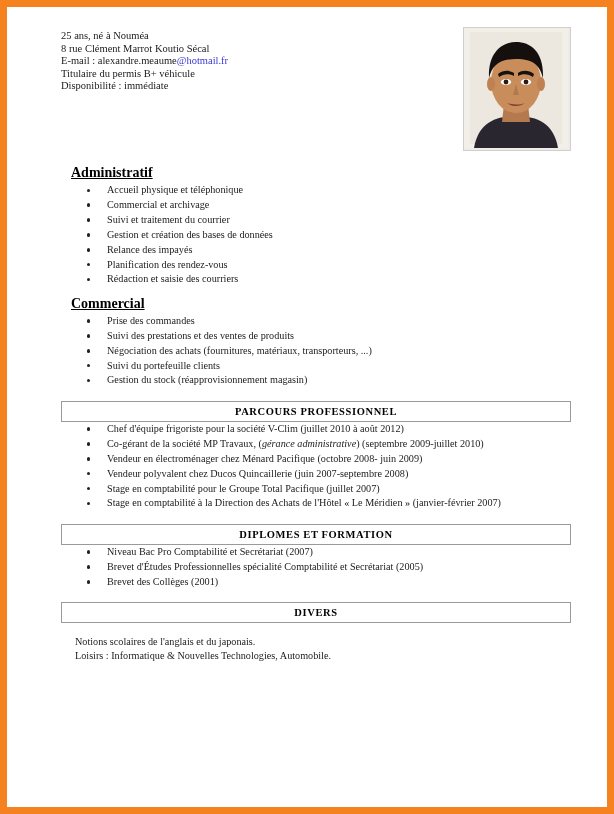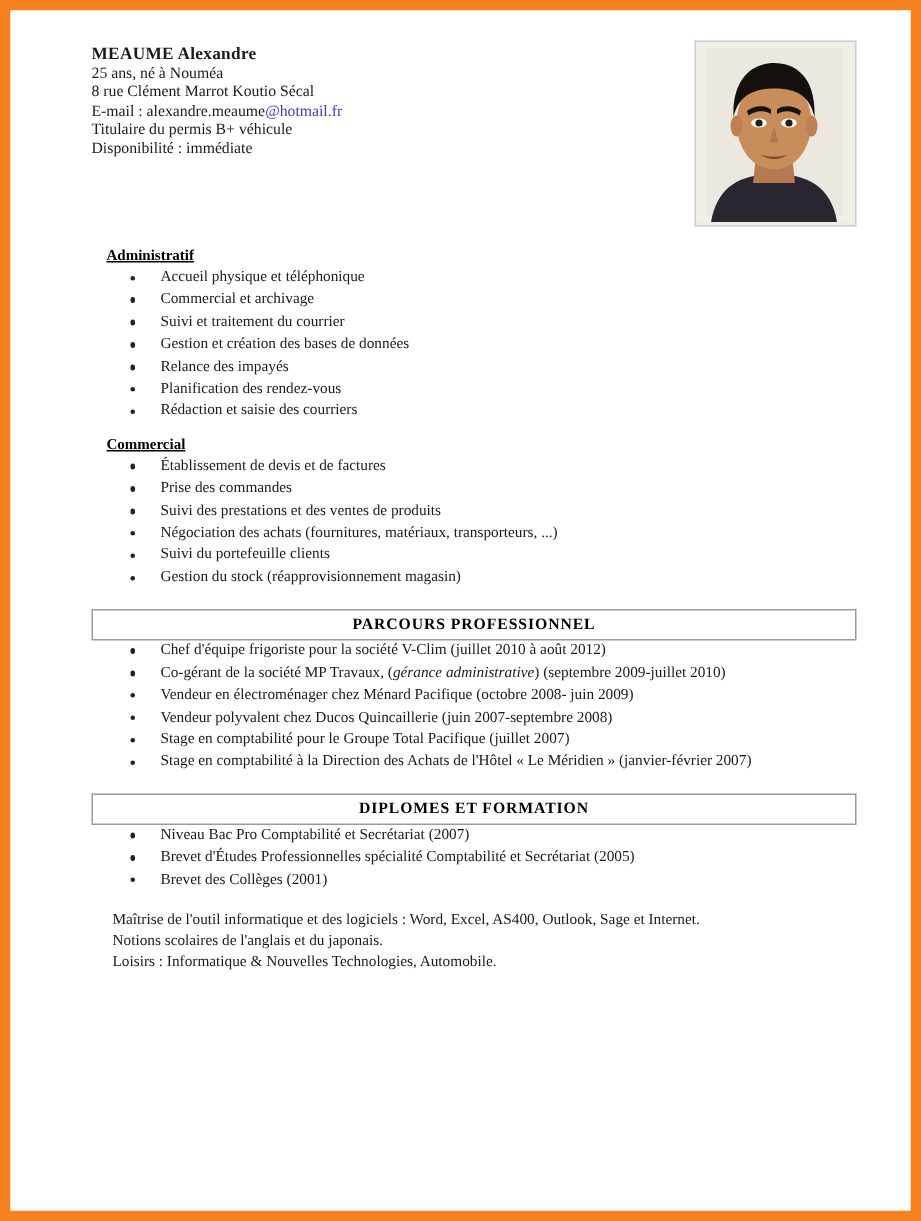--- a/index.html
+++ b/index.html
@@ -79,21 +79,21 @@
     padding: 4px 0 4px 0;
     margin: 0 0 0 0;
     color: #000;
   }
 
   .block { margin-top: 14px; }
   .after-box { margin-top: 11px; }
 
   .subhead {
     font-weight: bold;
-    font-size: 10px;
+    font-size: 14px;
     text-decoration: underline;
     margin: 0 0 2px 10px;
     color: #000;
   }
 
   ul.bullets {
     list-style: none;
     margin: 0;
     padding: 0 0 0 10px;
   }
@@ -127,21 +127,20 @@
 </style>
 </head>
 <body>
 
 <div class="page">
   <div class="page-inner">
 
     <div class="header">
 
       <div class="identity">
-        <div class="name">MEAUME Alexandre</div>
         <div class="line">25 ans, né à Nouméa</div>
         <div class="line">8 rue Clément Marrot Koutio Sécal</div>
         <div class="line"><span>E-mail : alexandre.meaume</span><span class="mail-link">@hotmail.fr</span></div>
         <div class="line">Titulaire du permis B+ véhicule</div>
         <div class="line">Disponibilité : immédiate</div>
       </div>
 
       <div class="photo-wrap">
         <svg width="104" height="120" viewBox="0 0 104 120">
           <rect x="0" y="0" width="104" height="120" fill="#f2efe9"></rect>
@@ -184,21 +183,20 @@
           <li>Gestion et création des bases de données</li>
           <li>Relance des impayés</li>
           <li>Planification  des rendez-vous</li>
           <li>Rédaction et saisie des courriers</li>
         </ul>
       </div>
 
       <div style="margin-top:10px;">
         <div class="subhead">Commercial</div>
         <ul class="bullets">
-          <li>Établissement de devis et de factures</li>
           <li>Prise des commandes</li>
           <li>Suivi des prestations et des ventes de produits</li>
           <li>Négociation des achats (fournitures, matériaux, transporteurs, ...)</li>
           <li>Suivi du portefeuille clients</li>
           <li>Gestion du stock (réapprovisionnement magasin)</li>
         </ul>
       </div>
     </div>
 
     <div class="block">
@@ -216,21 +214,21 @@
     <div class="block">
       <div class="section-box">DIPLOMES ET FORMATION</div>
       <ul class="bullets after-box">
         <li>Niveau Bac Pro Comptabilité et Secrétariat (2007)</li>
         <li>Brevet d'Études  Professionnelles spécialité Comptabilité et Secrétariat (2005)</li>
         <li>Brevet des Collèges (2001)</li>
       </ul>
     </div>
 
     <div class="block">
+      <div class="section-box">DIVERS</div>
       <div class="plain-lines">
-        <div>Maîtrise de l'outil informatique et des logiciels : Word, Excel, AS400, Outlook, Sage et Internet.</div>
         <div>Notions scolaires de l'anglais et du japonais.</div>
         <div>Loisirs : Informatique &amp; Nouvelles Technologies, Automobile.</div>
       </div>
     </div>
 
   </div>
 </div>
 
 </body></html>

